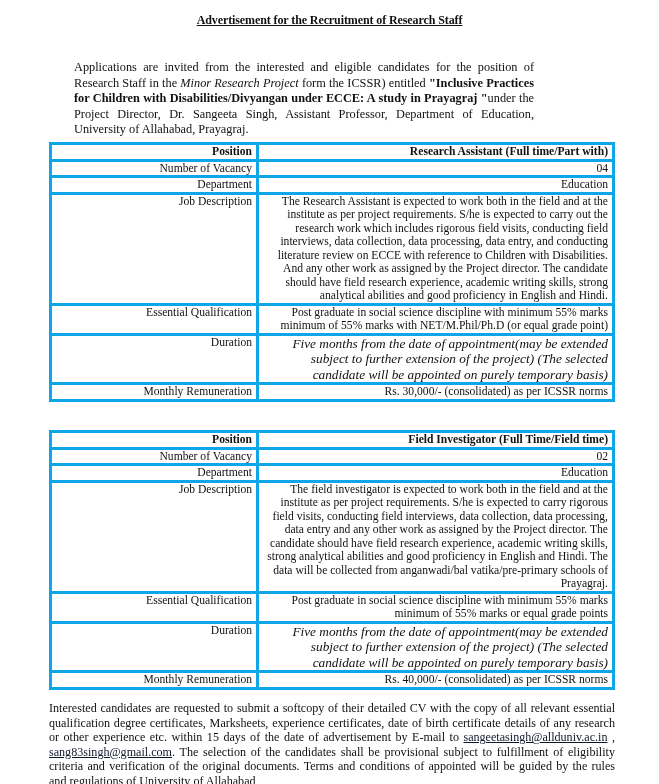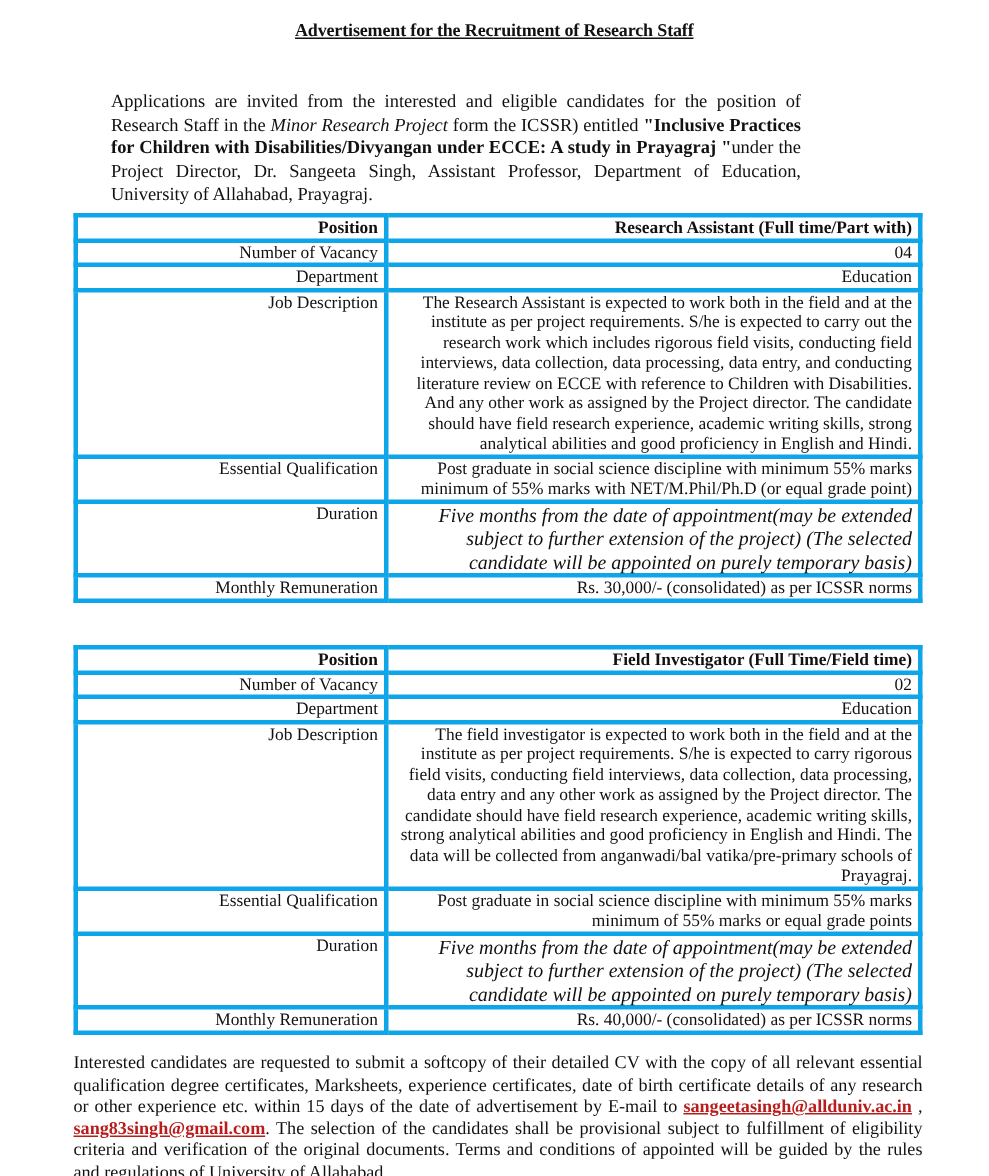--- a/index.html
+++ b/index.html
@@ -14,21 +14,21 @@
   table.jobs { position:absolute; left:49px; width:566px; border-collapse:collapse;
                font-size:11.6px; line-height:13.5px; table-layout:fixed; }
   table.jobs td { border:3px solid #0ea5e9; padding:0 4px; vertical-align:top;text-align:right; }
   table.jobs td.k { width:196px; }
   table.jobs tr.head td { font-weight:bold; }
   table.jobs td.big { font-size:13.3px; line-height:15.6px;font-style:italic; }
   #t1 { top:142px; }
   #t2 { top:430px; }
   .closing { position:absolute; top:701px; left:49px; width:566px; font-size:12.1px;
              line-height:14.6px; text-align:justify; }
-  .closing a { color:#b91c1c; text-decoration:underline;font-weight:bold; }
+  .closing a { color:#0f172a; text-decoration:underline; }
 </style>
 </head>
 <body>
 
 <div class="title">Advertisement for the Recruitment of Research Staff</div>
 
 <div class="intro"><span>Applications are invited from the interested and eligible candidates for the position of Research Staff in the </span><span class="i">Minor Research Project</span><span> form the ICSSR) entitled </span><span class="b">"Inclusive Practices for Children with Disabilities/Divyangan under ECCE: A study in Prayagraj "</span><span>under the Project Director, Dr. Sangeeta Singh, Assistant Professor, Department of Education, University of Allahabad, Prayagraj.</span></div>
 
 <table class="jobs" id="t1">
   <tbody>

